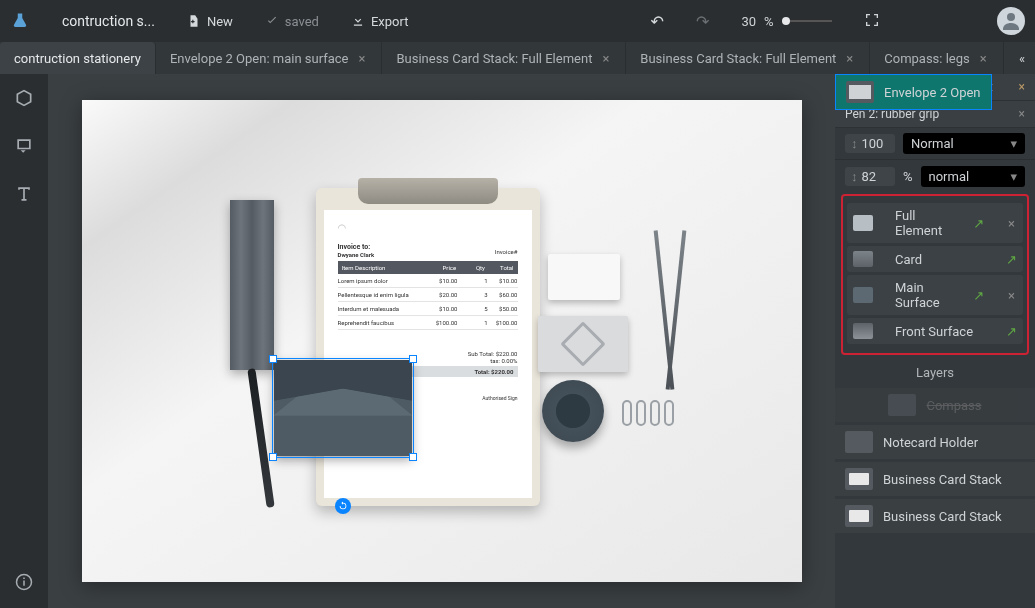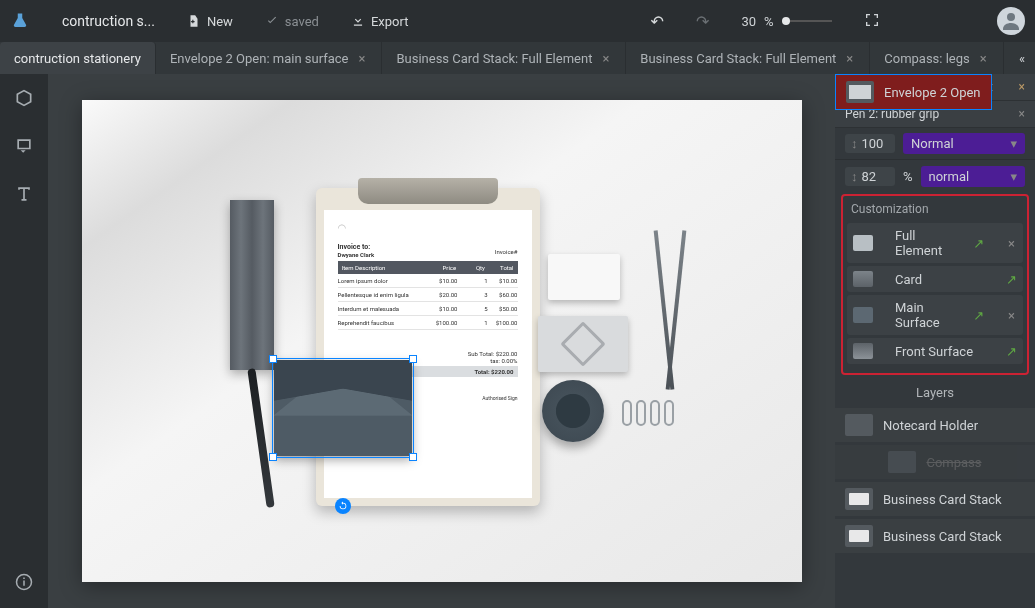--- a/index.html
+++ b/index.html
@@ -61,33 +61,33 @@
   .reload { position:absolute; width:16px; height:16px; border-radius:50%; background:#0a84ff; left:253px; top:398px; display:flex;align-items:center;justify-content:center; }
   
   
   .rightpanel { width: 200px; background: #33383c; display:flex; flex-direction:column; overflow:hidden; }
   .rp-tabs { display:flex; flex-direction:column; }
   .rp-tab { padding: 6px 10px; font-size:12px; display:flex; align-items:center; background:#3a3f43; border-bottom:1px solid #2d3134; }
   .rp-tab .x { margin-left:auto; color:#b96; }
   .rp-tab.alt .x { color:#888; }
   .rp-row { display:flex; align-items:center; padding:6px 10px; gap:8px; height:32px; }
   .rp-num { width:50px; background:#3e4448; border-radius:3px; padding:2px 6px; display:flex;align-items:center;gap:4px;}
-  .rp-select { flex:1; background:#4c1d95; border-radius:3px; padding:3px 8px; display:flex; align-items:center; }
+  .rp-select { flex:1; background:#000000; border-radius:3px; padding:3px 8px; display:flex; align-items:center; }
   .section-label { padding: 4px 10px; font-size:12px; color:#a2a7ab; }
   .custom-box { margin: 2px 6px; border: 2px solid #c23; border-radius: 4px; padding: 4px 2px 6px; }
   .custom-item { display:flex; align-items:center; gap:22px; padding:5px 6px; background:#3c4145; margin:3px 2px; border-radius:3px; font-size:13px; }
   .thumb { width:20px; height:16px; border-radius:2px; flex-shrink:0; }
   .thumb.full { background:#b8bfc4; }
   .thumb.card { background:linear-gradient(#7c8389,#5c6268); }
   .thumb.main { background:#5c6872; }
   .thumb.front { background:linear-gradient(#5c6268,#8c9298); }
   .popout { color:#5fa843; margin-left:auto; }
   .layers-h { text-align:center; padding:8px 0; color:#b2b6b9; font-size:13px; }
   .layer { display:flex; align-items:center; gap:10px; padding:6px 10px; background:#3a3f42; margin-bottom:3px; font-size:13px; cursor:pointer; }
-  .layer.sel { background:#7f1d1d; }
+  .layer.sel { background:#0f766e; }
   .lthumb { width:28px; height:22px; background:#545a5f; border-radius:2px; flex-shrink:0; display:flex;align-items:center;justify-content:center; }
   .lthumb.card::after{content:'';width:20px;height:12px;background:#e8e8e9;border-radius:1px;}
   .lthumb.env::after{content:'';width:22px;height:14px;background:#cfd3d6; clip-path:polygon(0 0,100% 0,100% 100%,0 100%,0 0,50% 50%);}
   .lthumb.clip::after{content:'';width:14px;height:18px;background:#d9d9d9;border-radius:1px;}
   .close-x { color:#888; cursor:pointer; padding: 0 2px; }
   .arrow { font-size:16px; }
 </style>
 </head>
 <body>
 
@@ -285,21 +285,20 @@
           <span>82</span>
         </div>
       <span>%</span>
       <div class="rp-select">
           <span>normal</span>
           <span style="margin-left:auto;color:#888;">▾</span>
         </div>
     </div>
 
     <div class="custom-box">
-      <div class="section-label" style="padding:2px 6px 4px;">Customization</div>
       <div class="custom-item">
           <div class="thumb full"></div>
           <span>Full Element</span>
           <span class="popout">↗</span>
           <span class="close-x">×</span>
         </div>
       <div class="custom-item">
           <div class="thumb card"></div>
           <span>Card</span>
           <span class="popout">↗</span>
@@ -311,28 +310,28 @@
           <span class="close-x">×</span>
         </div>
       <div class="custom-item">
           <div class="thumb front"></div>
           <span>Front Surface</span>
           <span class="popout">↗</span>
         </div>
     </div>
 
     <div class="layers-h">Layers</div>
+    <div class="layer" style="opacity:.6;justify-content:center;">
+        <div class="lthumb"></div>
+        <span style="text-decoration:line-through;color:#777;">Compass</span>
+      </div>
     <div class="layer">
         <div class="lthumb"></div>
         <span>Notecard Holder</span>
       </div>
-    <div class="layer" style="opacity:.6;justify-content:center;">
-        <div class="lthumb"></div>
-        <span style="text-decoration:line-through;color:#777;">Compass</span>
-      </div>
     <div class="layer">
         <div class="lthumb card"></div>
         <span>Business Card Stack</span>
       </div>
     <div class="layer">
         <div class="lthumb card"></div>
         <span>Business Card Stack</span>
       </div>
     <div class="layer sel">
         <div class="lthumb env"></div>

